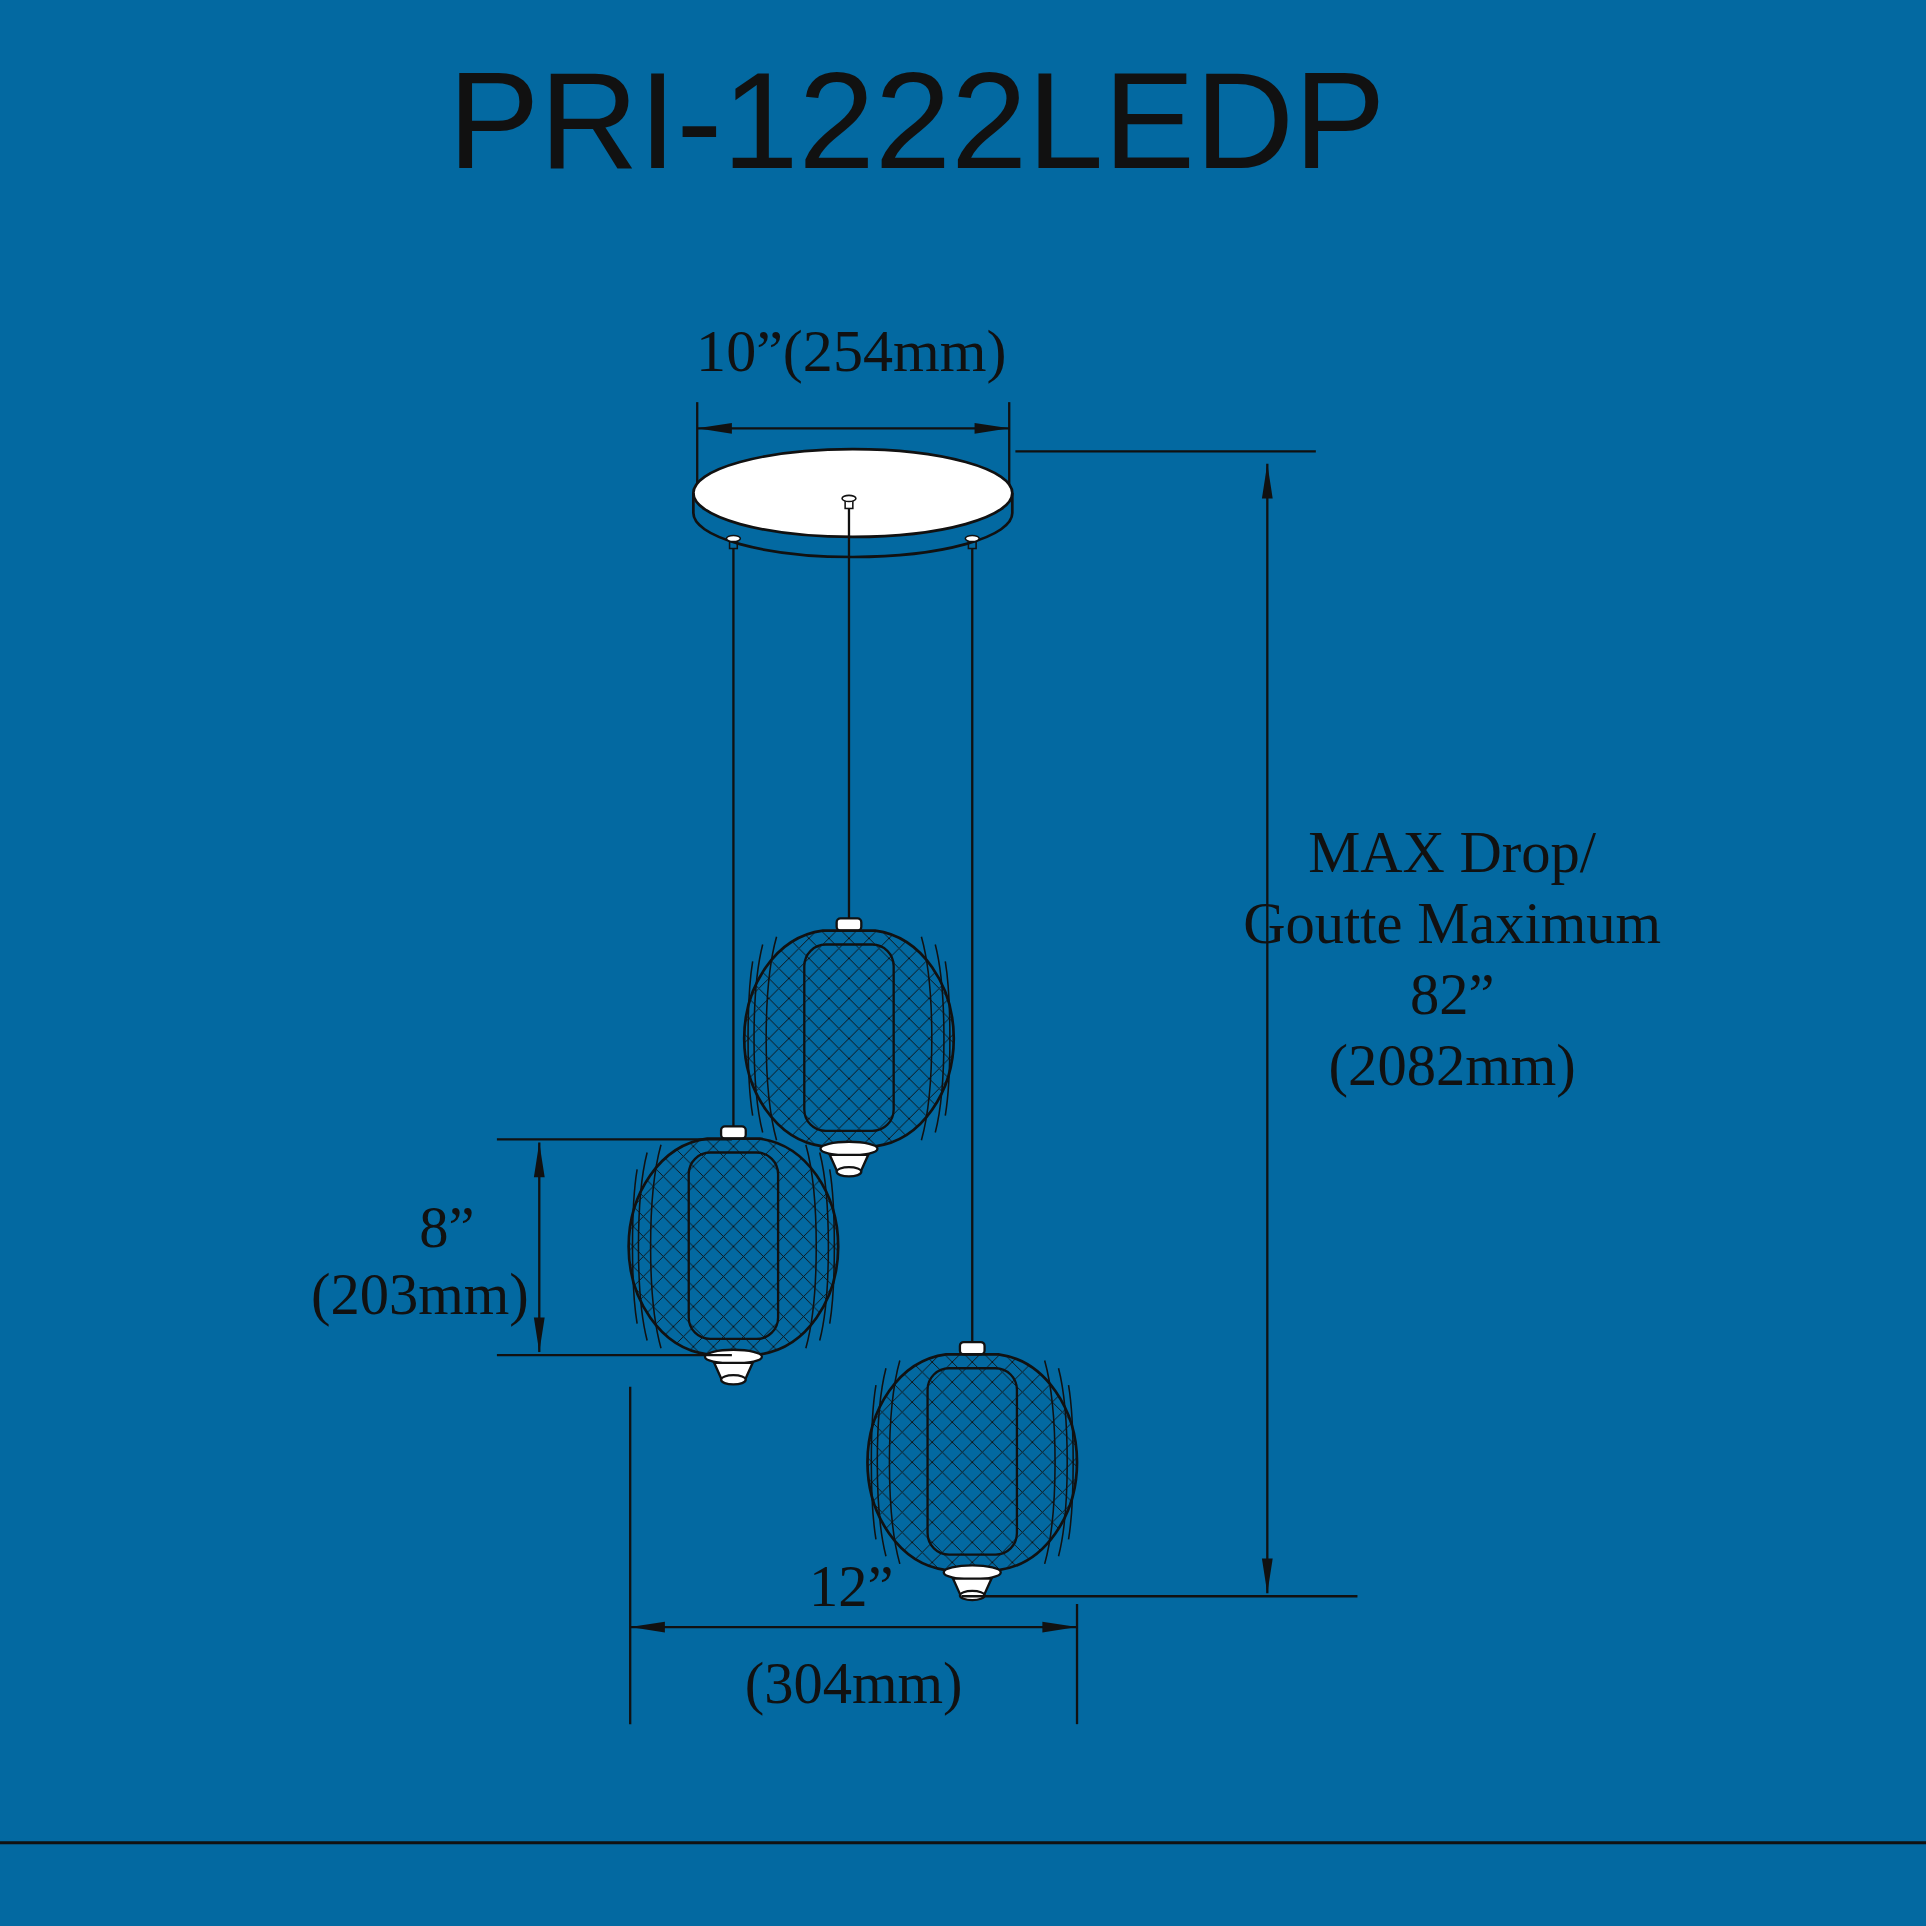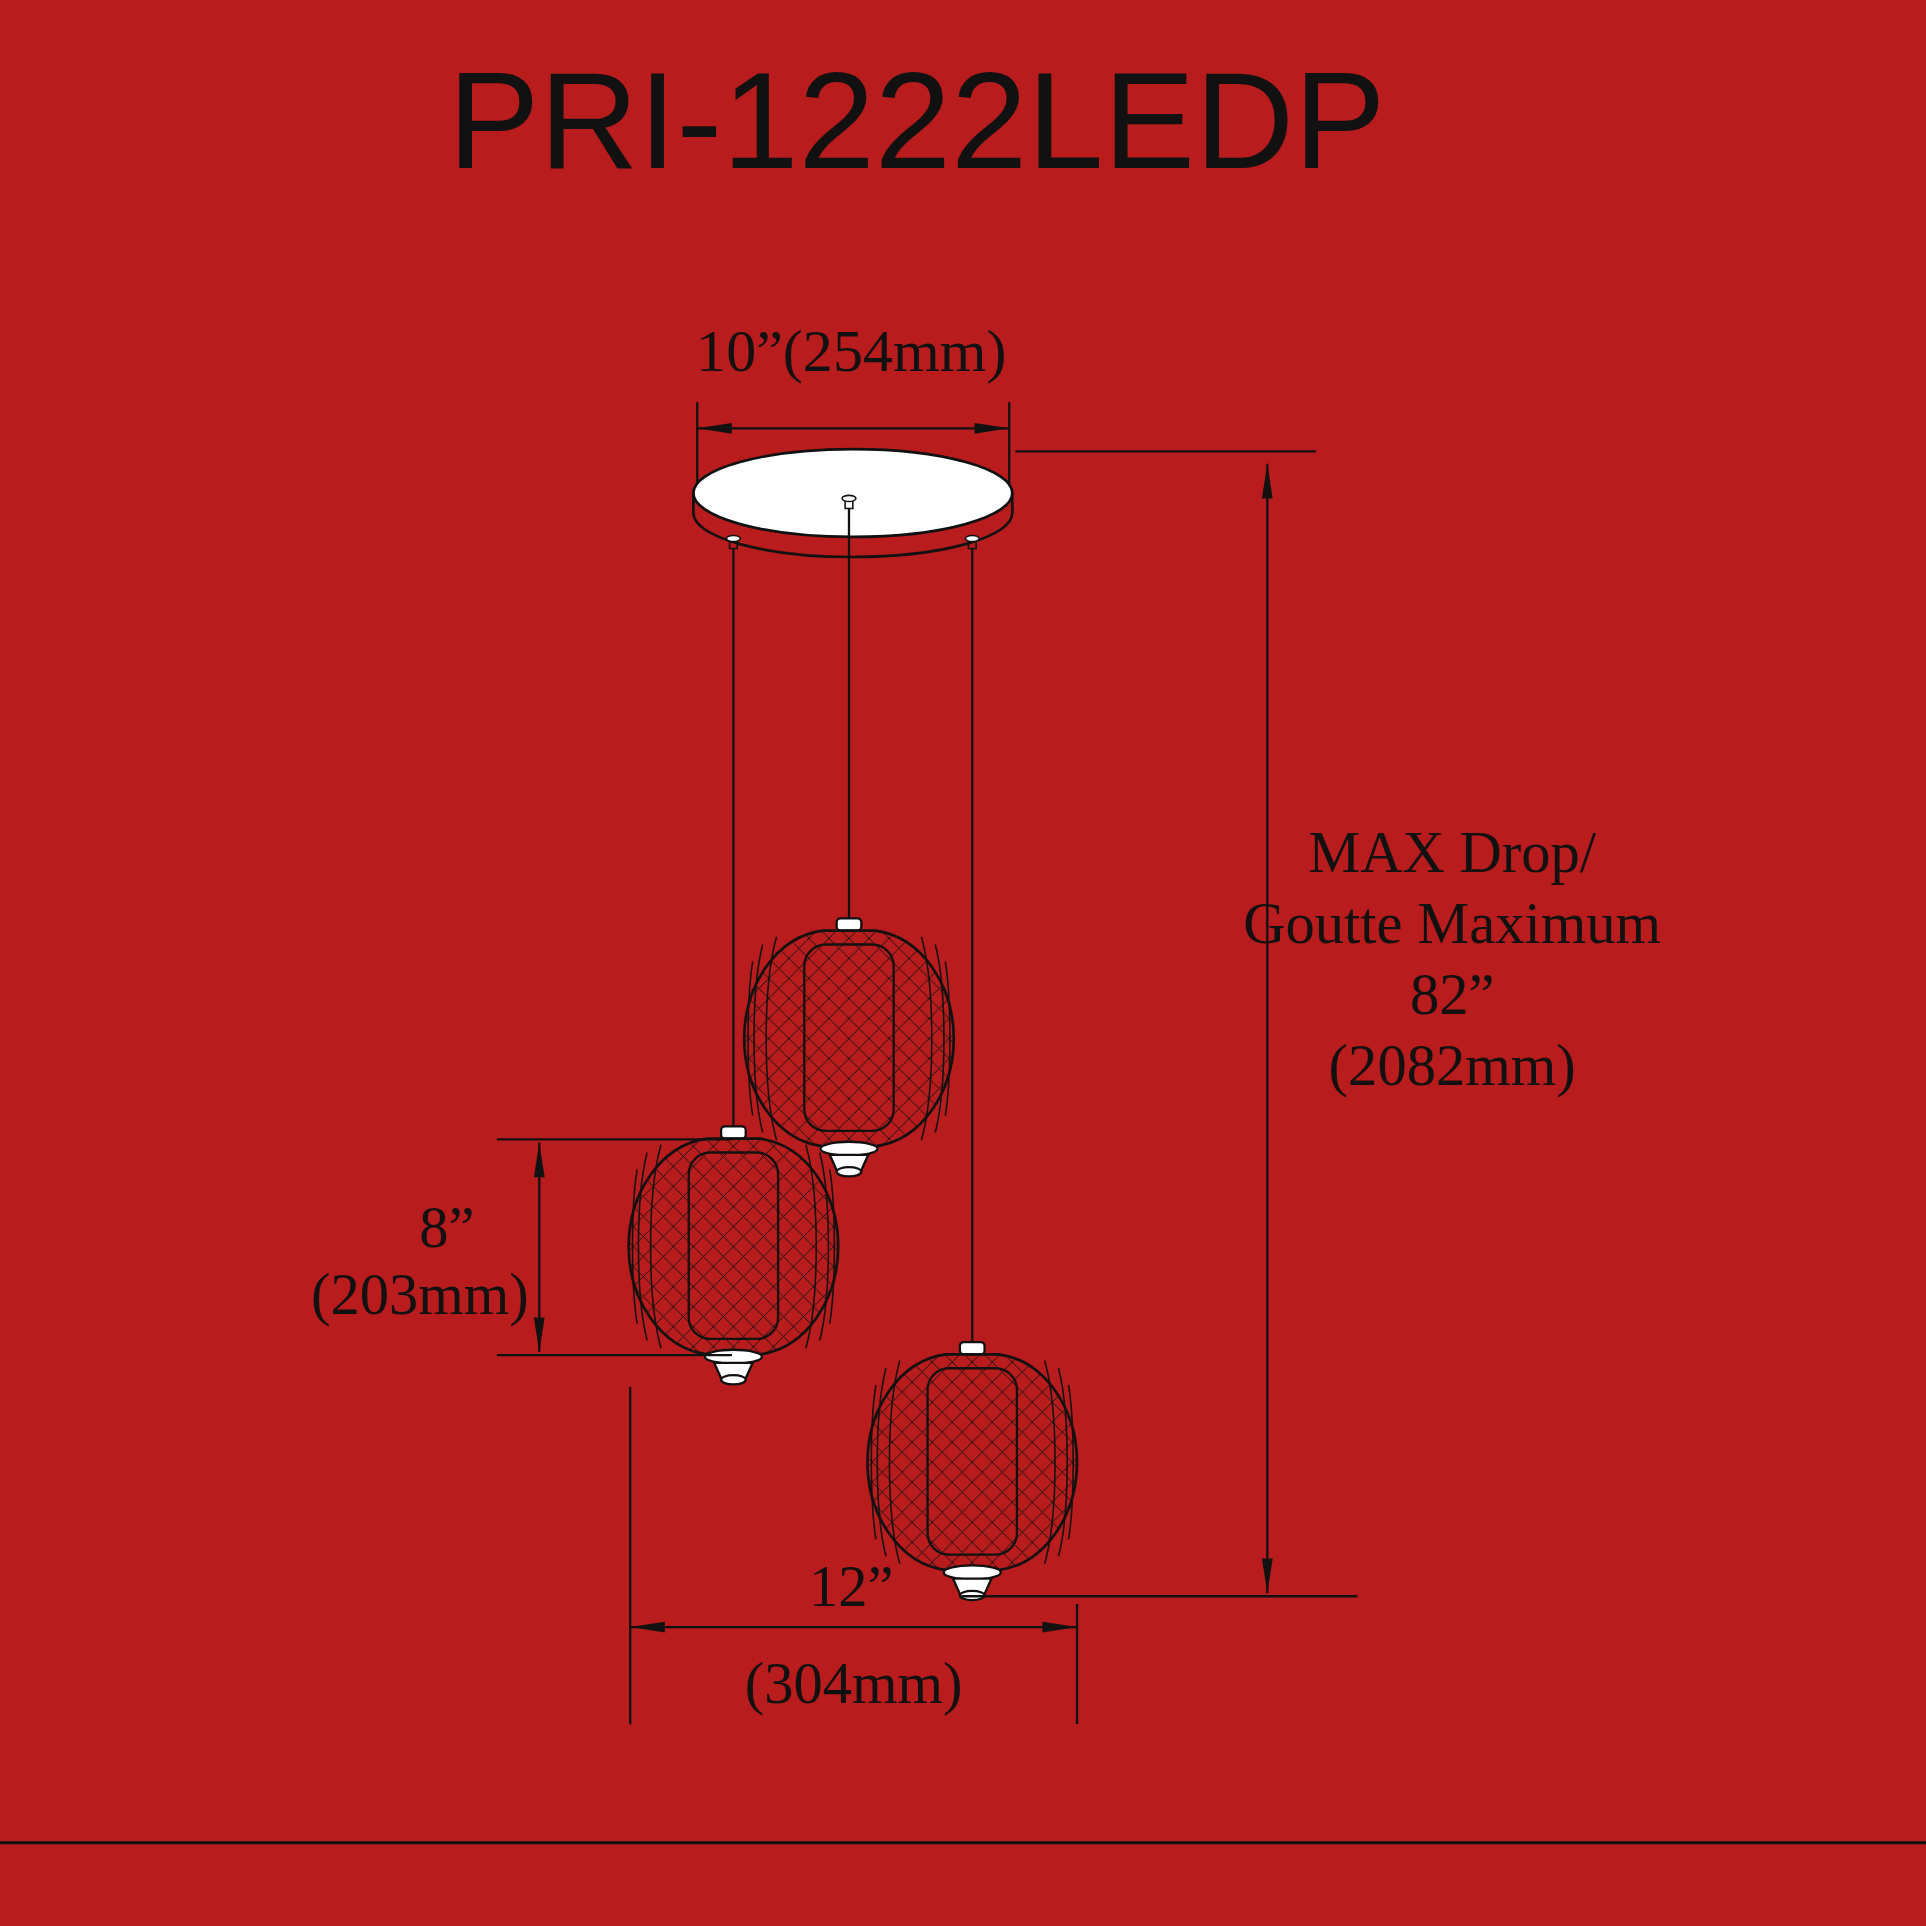--- a/index.html
+++ b/index.html
@@ -4,21 +4,21 @@
 <style>
   html, body {
     margin: 0;
     padding: 0;
     background: #ffffff;
   }
   .page {
     position: relative;
     width: 1926px;
     height: 1926px;
-    background: #b91c1c;
+    background: #0369a1;
     font-family: "Liberation Serif", serif;
   }
   svg { display: block; }
   .title-text {
     font-family: "Liberation Sans", sans-serif;
     fill: #111111;
   }
   .dim-text {
     font-family: "Liberation Serif", serif;
     fill: #111111;

